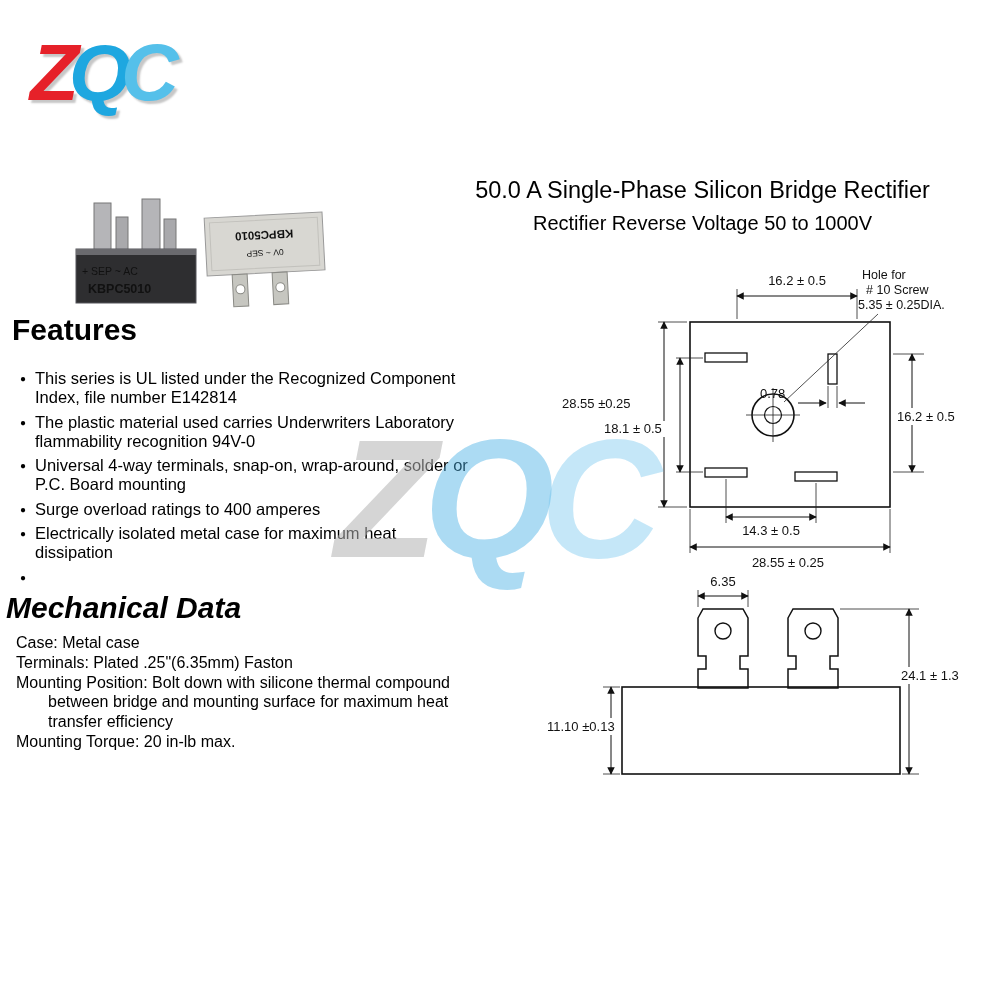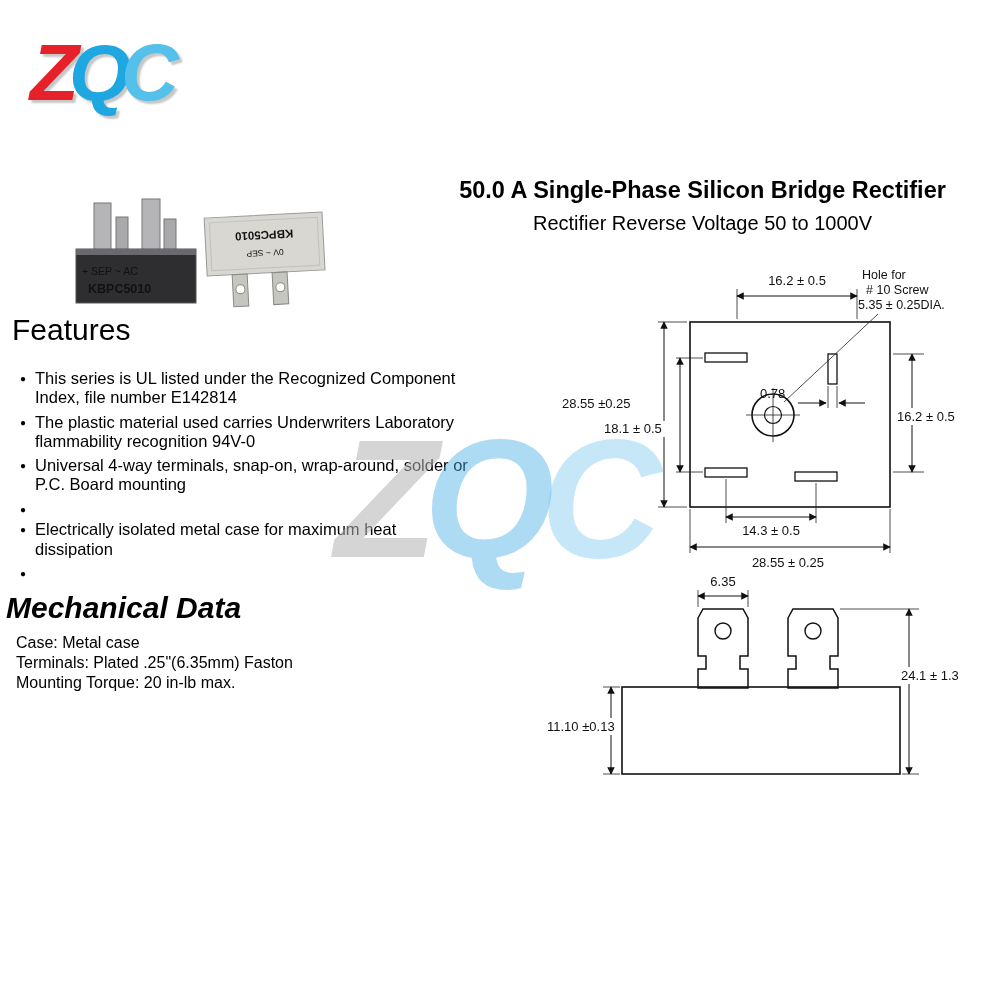--- a/index.html
+++ b/index.html
@@ -15,25 +15,25 @@
 
   
   .watermark{position:absolute;left:335px;top:396px;font-size:168px;font-weight:bold;font-style:italic;
         letter-spacing:-14px;line-height:1;z-index:40;pointer-events:none;}
   .watermark .wz{color:rgba(178,178,178,.55);}
   .watermark .wq{color:rgba(70,175,228,.45);}
   .watermark .wc{color:rgba(110,195,238,.40);}
 
   
   .title{position:absolute;left:405px;top:158px;width:595px;text-align:center;
-        font-size:23.5px;font-weight:bold;}
+        font-size:23.5px;font-weight:normal;}
   .subtitle{position:absolute;left:405px;top:193px;width:595px;text-align:center;font-size:20px;}
 
   
-  .features-heading{position:absolute;left:12px;top:294px;font-size:30px;font-weight:normal;}
+  .features-heading{position:absolute;left:12px;top:294px;font-size:30px;font-weight:bold;}
   .features{position:absolute;left:20px;top:350px;width:452px;}
   .feature{display:flex;margin-bottom:5px;font-size:16.5px;line-height:1.17;}
   .feature .dot{flex:0 0 15px;font-size:10px;padding-top:4px;}
 
   
   .mech-heading{position:absolute;left:6px;top:572px;font-size:30px;font-weight:bold;font-style:italic;}
   .mech{position:absolute;left:16px;top:614px;width:466px;font-size:16px;line-height:1.24;}
   .mech-line{padding-left:32px;text-indent:-32px;}
 
   .footer-note{position:absolute;left:588px;top:756px;font-size:17.5px;font-weight:bold;}
@@ -96,34 +96,36 @@
     <div class="feature">
         <span class="dot">●</span>
         <span>The plastic material used carries Underwriters Laboratory flammability recognition 94V-0</span>
       </div>
     <div class="feature">
         <span class="dot">●</span>
         <span>Universal 4-way terminals, snap-on, wrap-around, solder or P.C. Board mounting</span>
       </div>
     <div class="feature">
         <span class="dot">●</span>
+        <span>Surge overload ratings to 400 amperes</span>
       </div>
     <div class="feature">
         <span class="dot">●</span>
         <span>Electrically isolated metal case for maximum heat dissipation</span>
       </div>
     <div class="feature">
         <span class="dot">●</span>
       </div>
   </div>
 
   <div class="mech-heading">Mechanical Data</div>
   <div class="mech">
     <div class="mech-line">Case: Metal case</div>
     <div class="mech-line">Terminals: Plated .25"(6.35mm) Faston</div>
+    <div class="mech-line">Mounting Position: Bolt down with silicone thermal compound between bridge and mounting surface for maximum heat transfer efficiency</div>
     <div class="mech-line">Mounting Torque: 20 in-lb max.</div>
   </div>
 
   <svg class="topview" width="440" height="310" viewBox="0 0 440 310">
     <defs>
       <marker id="arrT" viewBox="0 0 10 10" refX="9" refY="5" markerWidth="7.5" markerHeight="7.5" orient="auto-start-reverse">
         <path d="M0,0L10,5L0,10z" fill="#111"></path>
       </marker>
     </defs>
     <rect x="130" y="55" width="200" height="185" class="outline"></rect>

